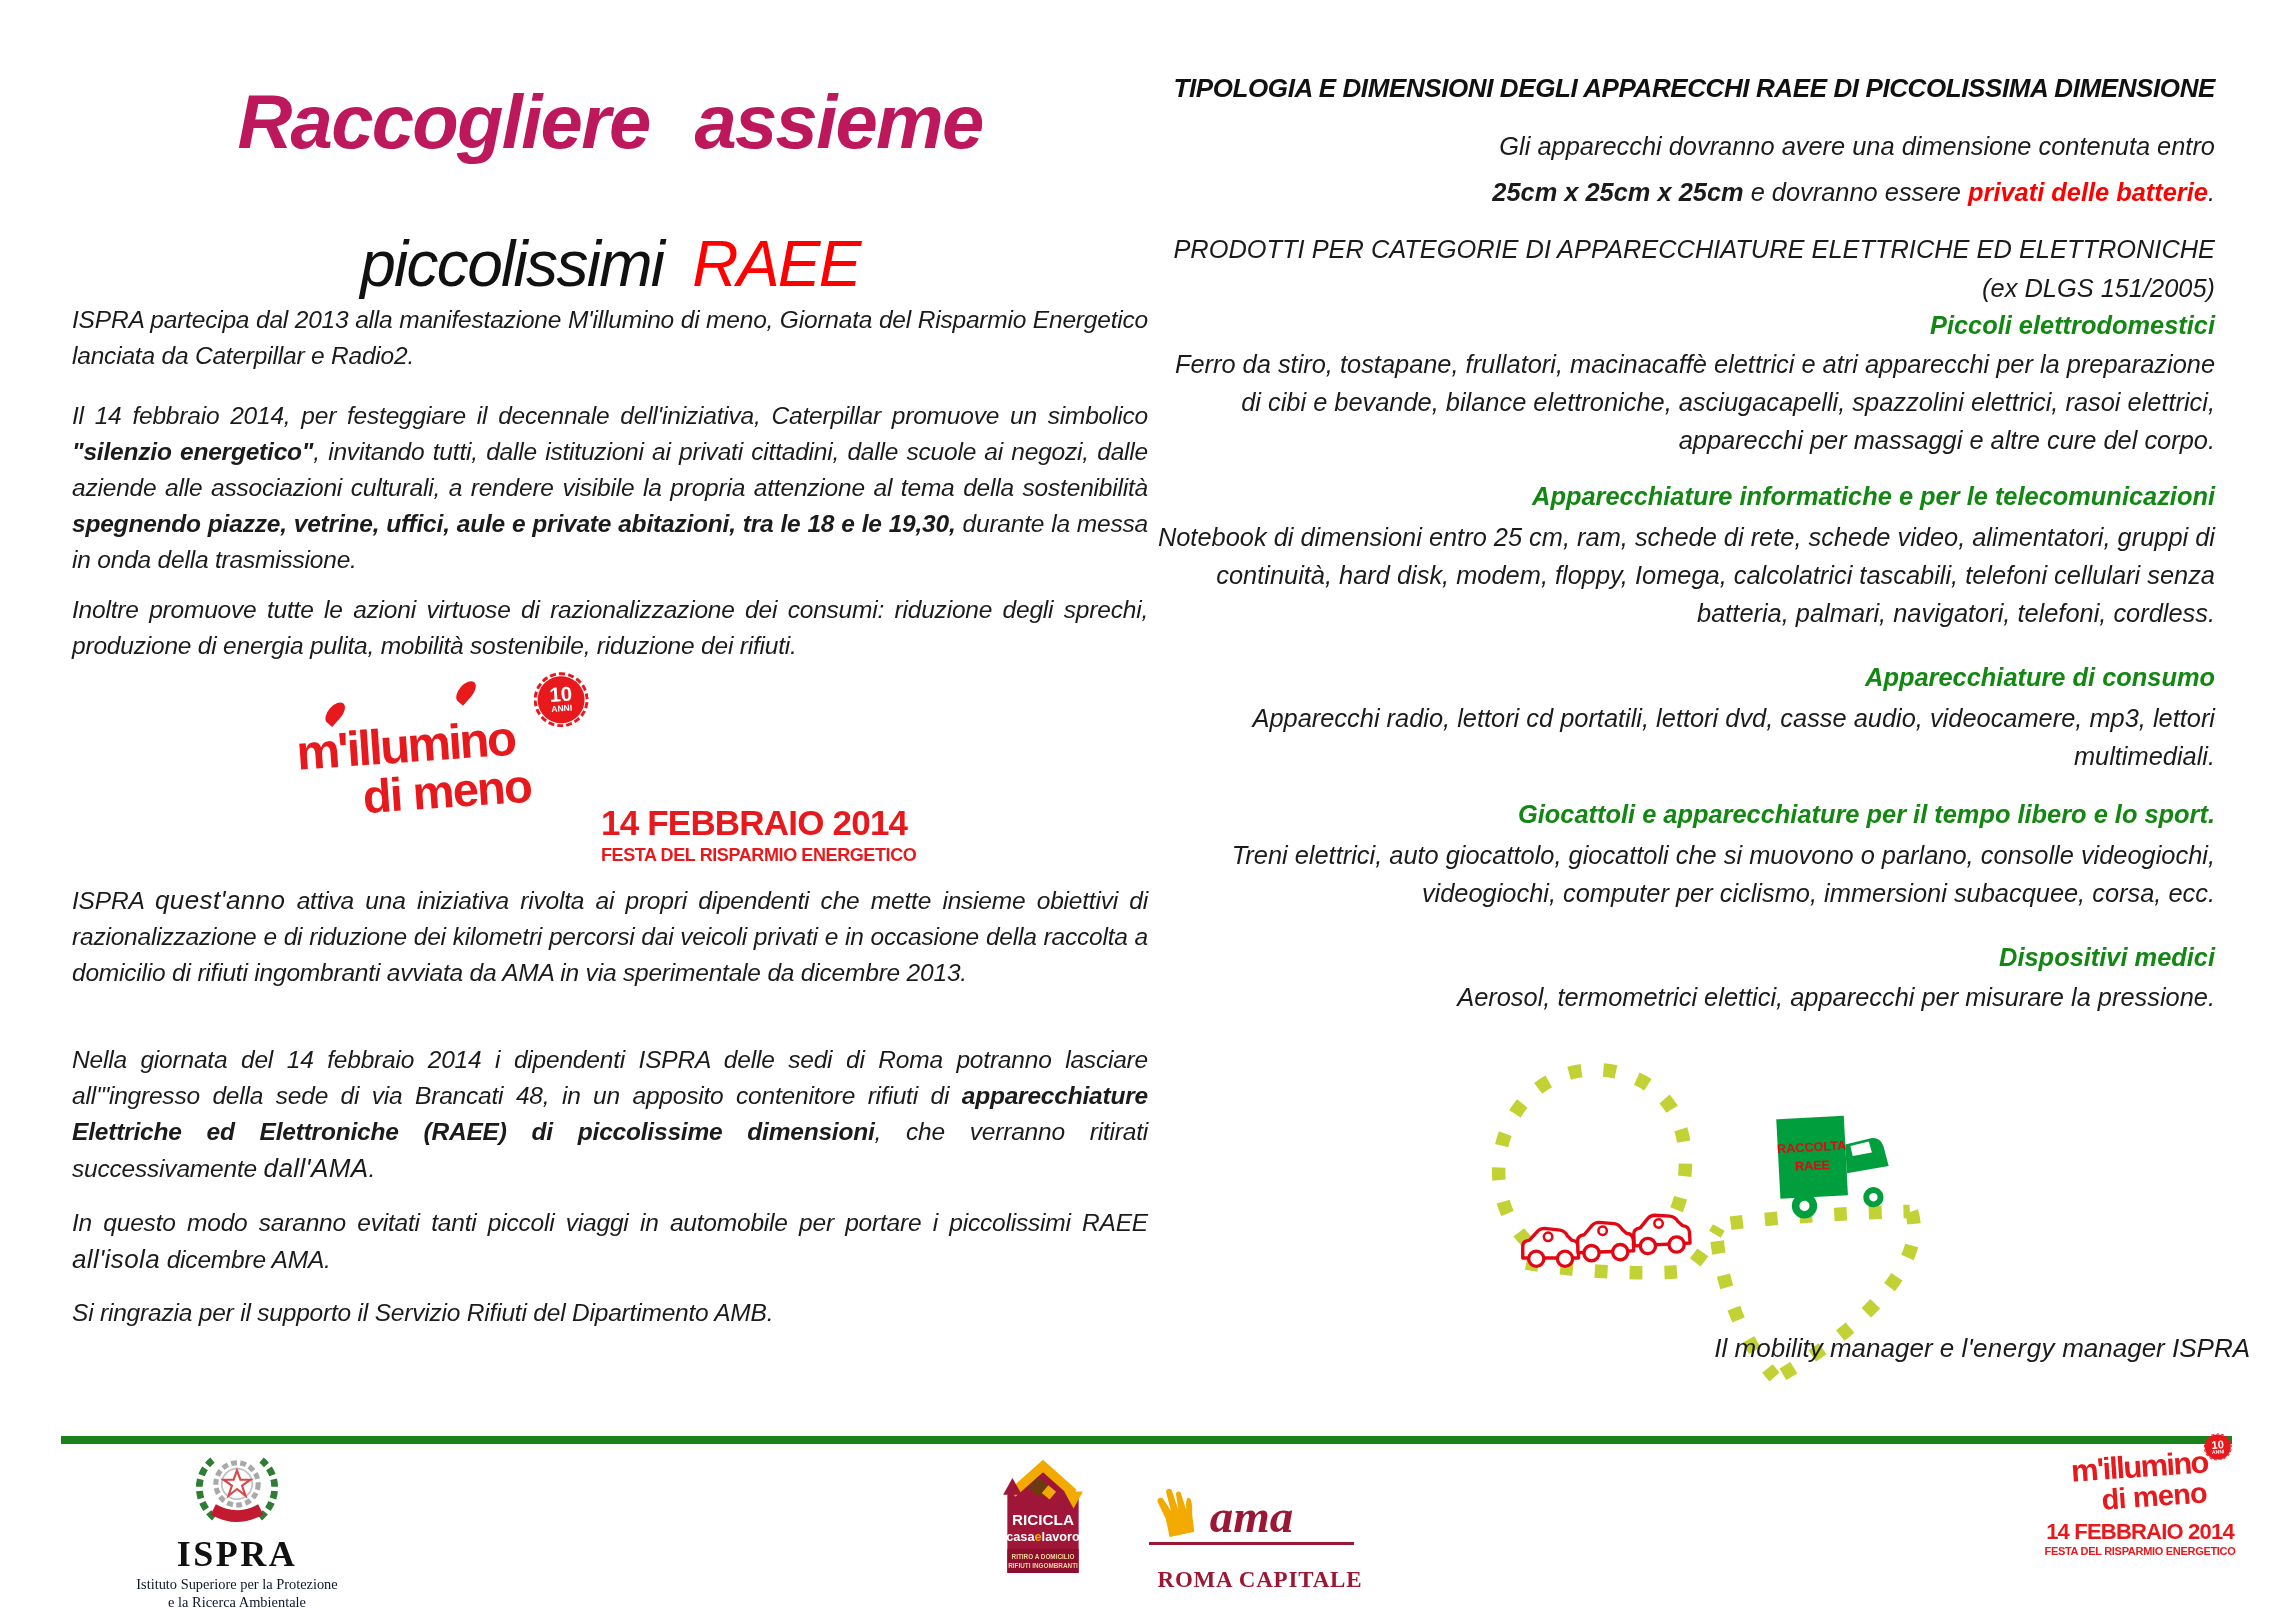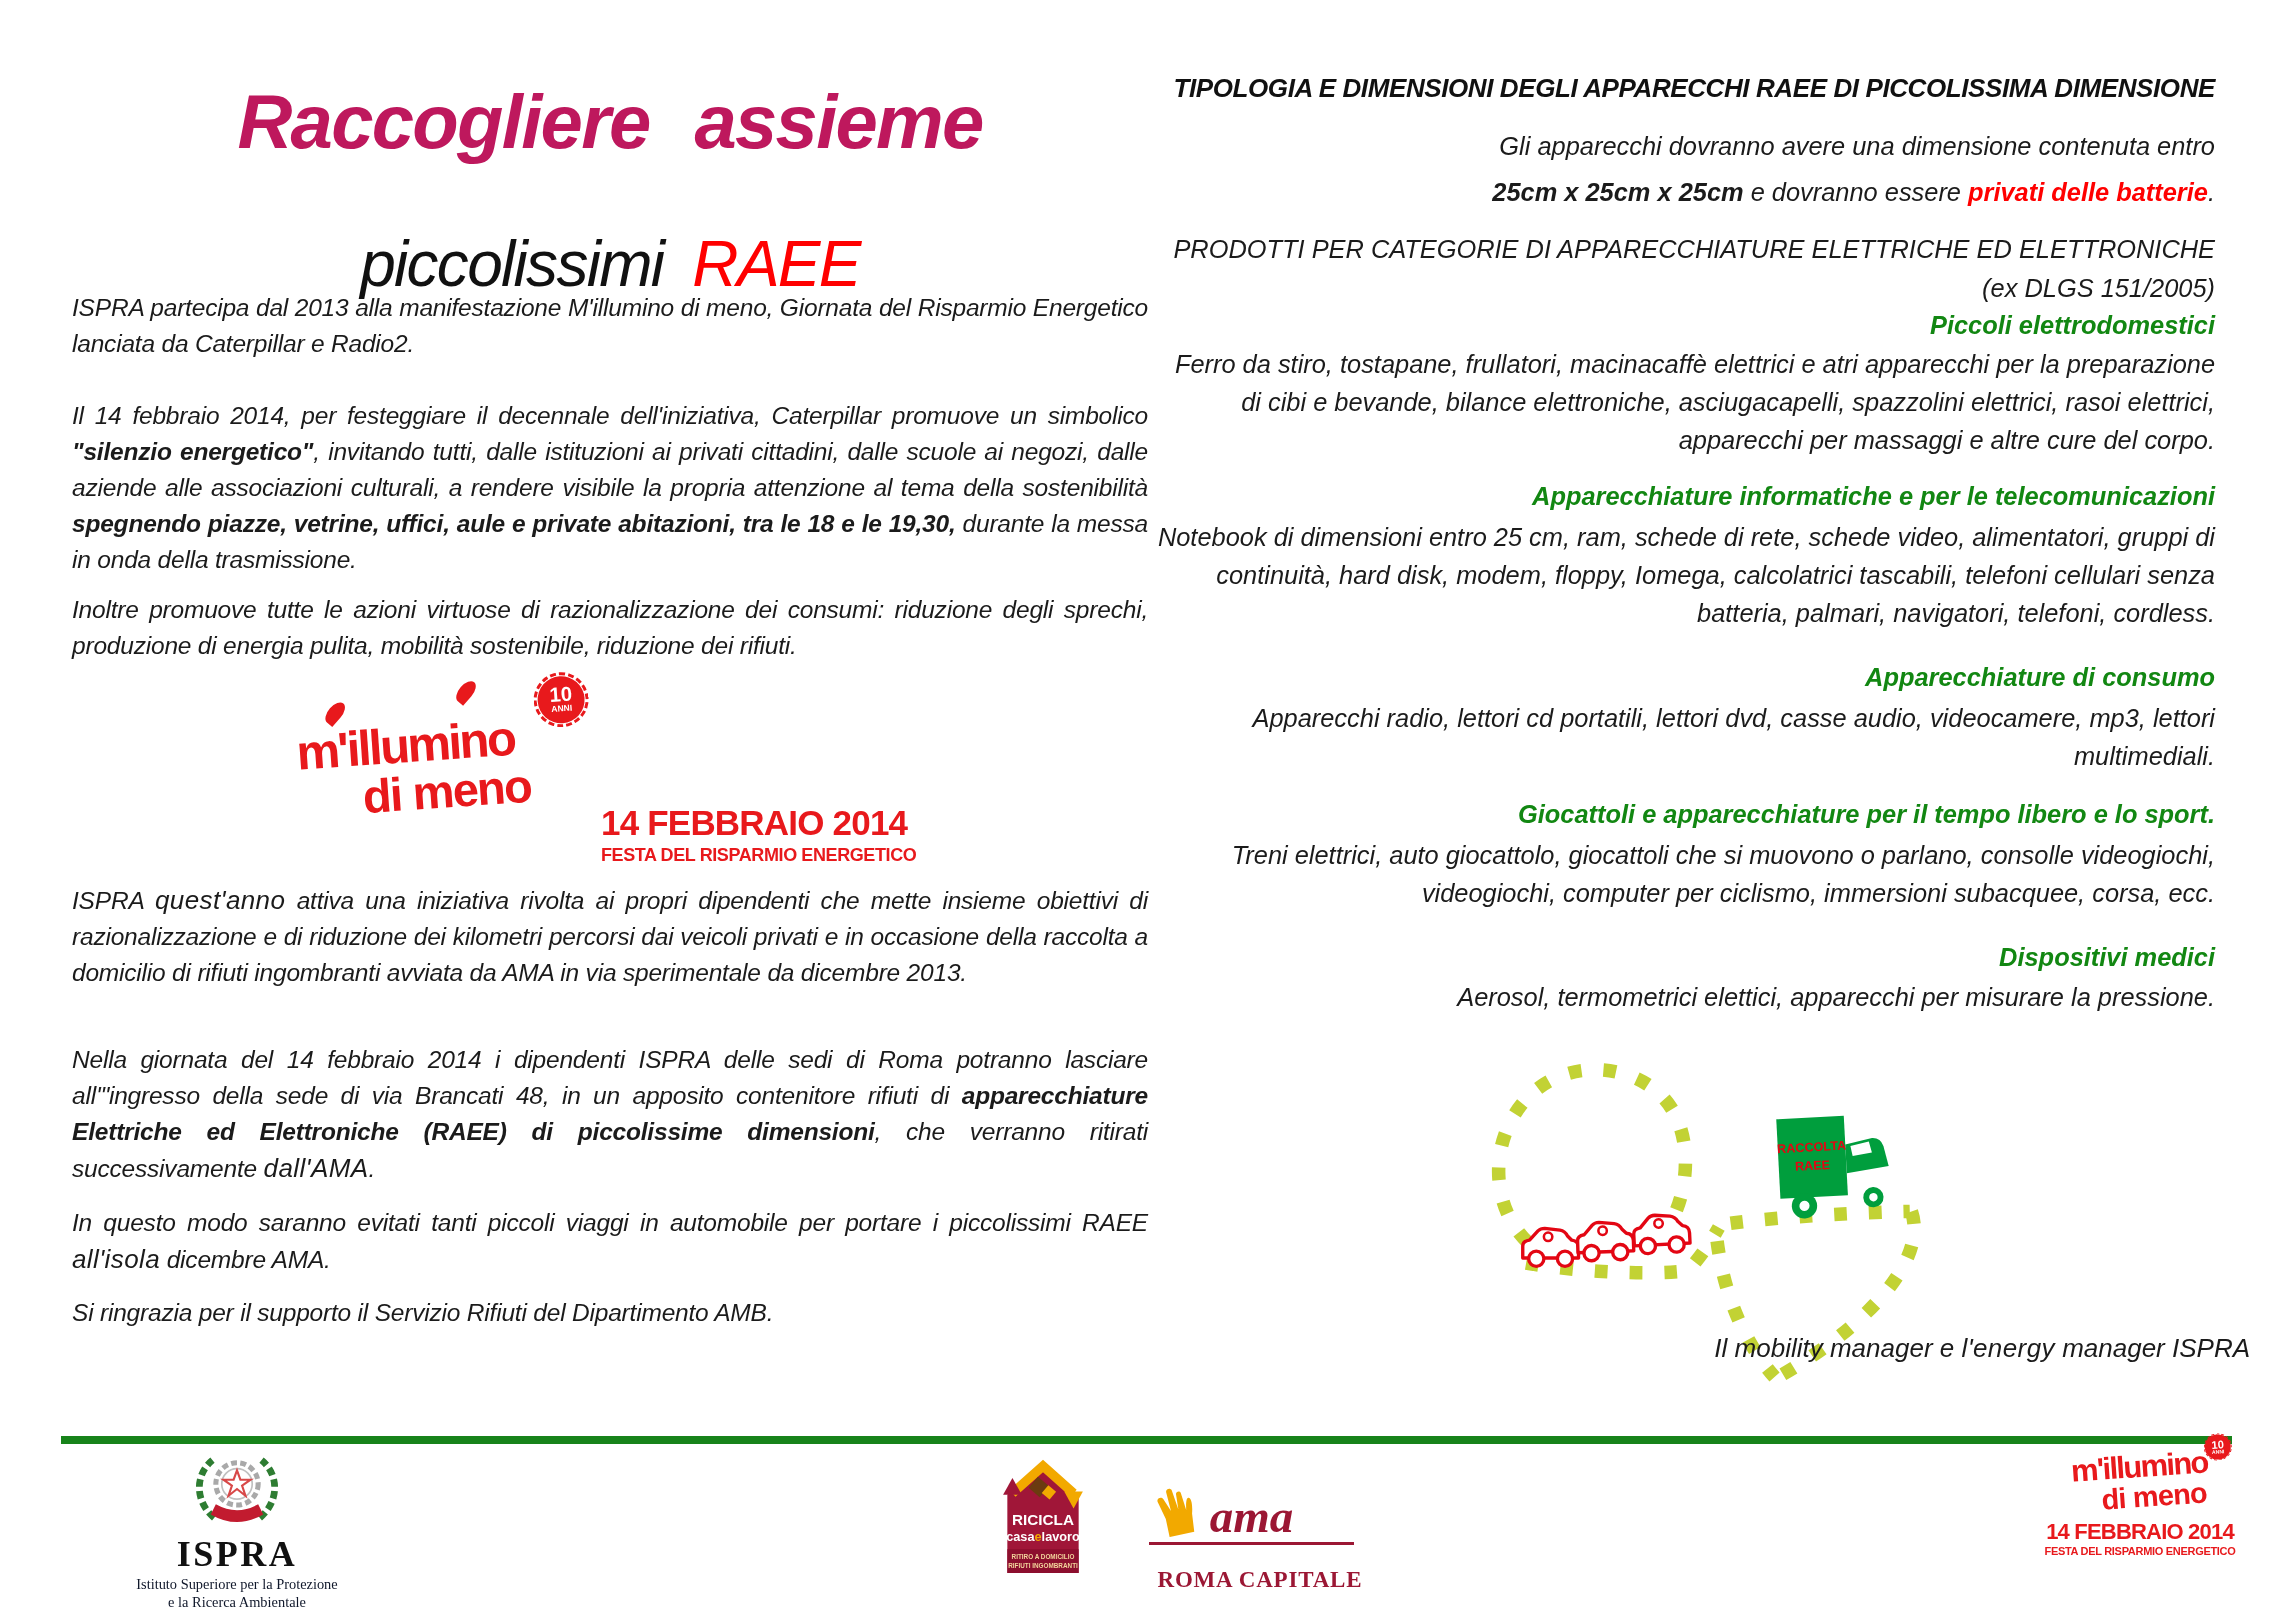--- a/index.html
+++ b/index.html
@@ -28,21 +28,21 @@
     margin-top:24px;
   }
   .subtitle .red{color:#FF0000;margin-left:29px;}
   .para{
     left:72px;width:1076px;
     font-style:italic;font-size:24.5px;line-height:36px;
     text-align:justify;letter-spacing:-0.2px;
   }
   .para b{font-weight:bold;}
   .wide{font-style:italic;font-size:26px;letter-spacing:0.4px;}
-  .p1{top:290px;} .p2{top:398px;} .p3{top:592px;}
+  .p1{top:302px;} .p2{top:398px;} .p3{top:592px;}
   .p4{top:882px;} .p5{top:1042px;} .p6{top:1205px;} .p7{top:1295px;}
 
   
   .mdm{left:298px;top:715px;width:609px;height:178px;}
   .mdm-script{position:absolute;left:0;top:0;width:279px;transform:rotate(-4deg);}
   .mdm-l1{font-weight:bold;font-size:49px;letter-spacing:-2.5px;color:#e8191c;}
   .mdm-l2{font-weight:bold;font-size:47px;letter-spacing:-1.7px;color:#e8191c;margin-left:63px;margin-top:-6.8px;}
   .flame{position:absolute;width:14.4px;height:25.4px;background:#e8191c;
          border-radius:0 50% 50% 50%;transform:rotate(-135deg);}
   .flame.f1{left:34px;top:-22px;} .flame.f2{left:166px;top:-34px;}

